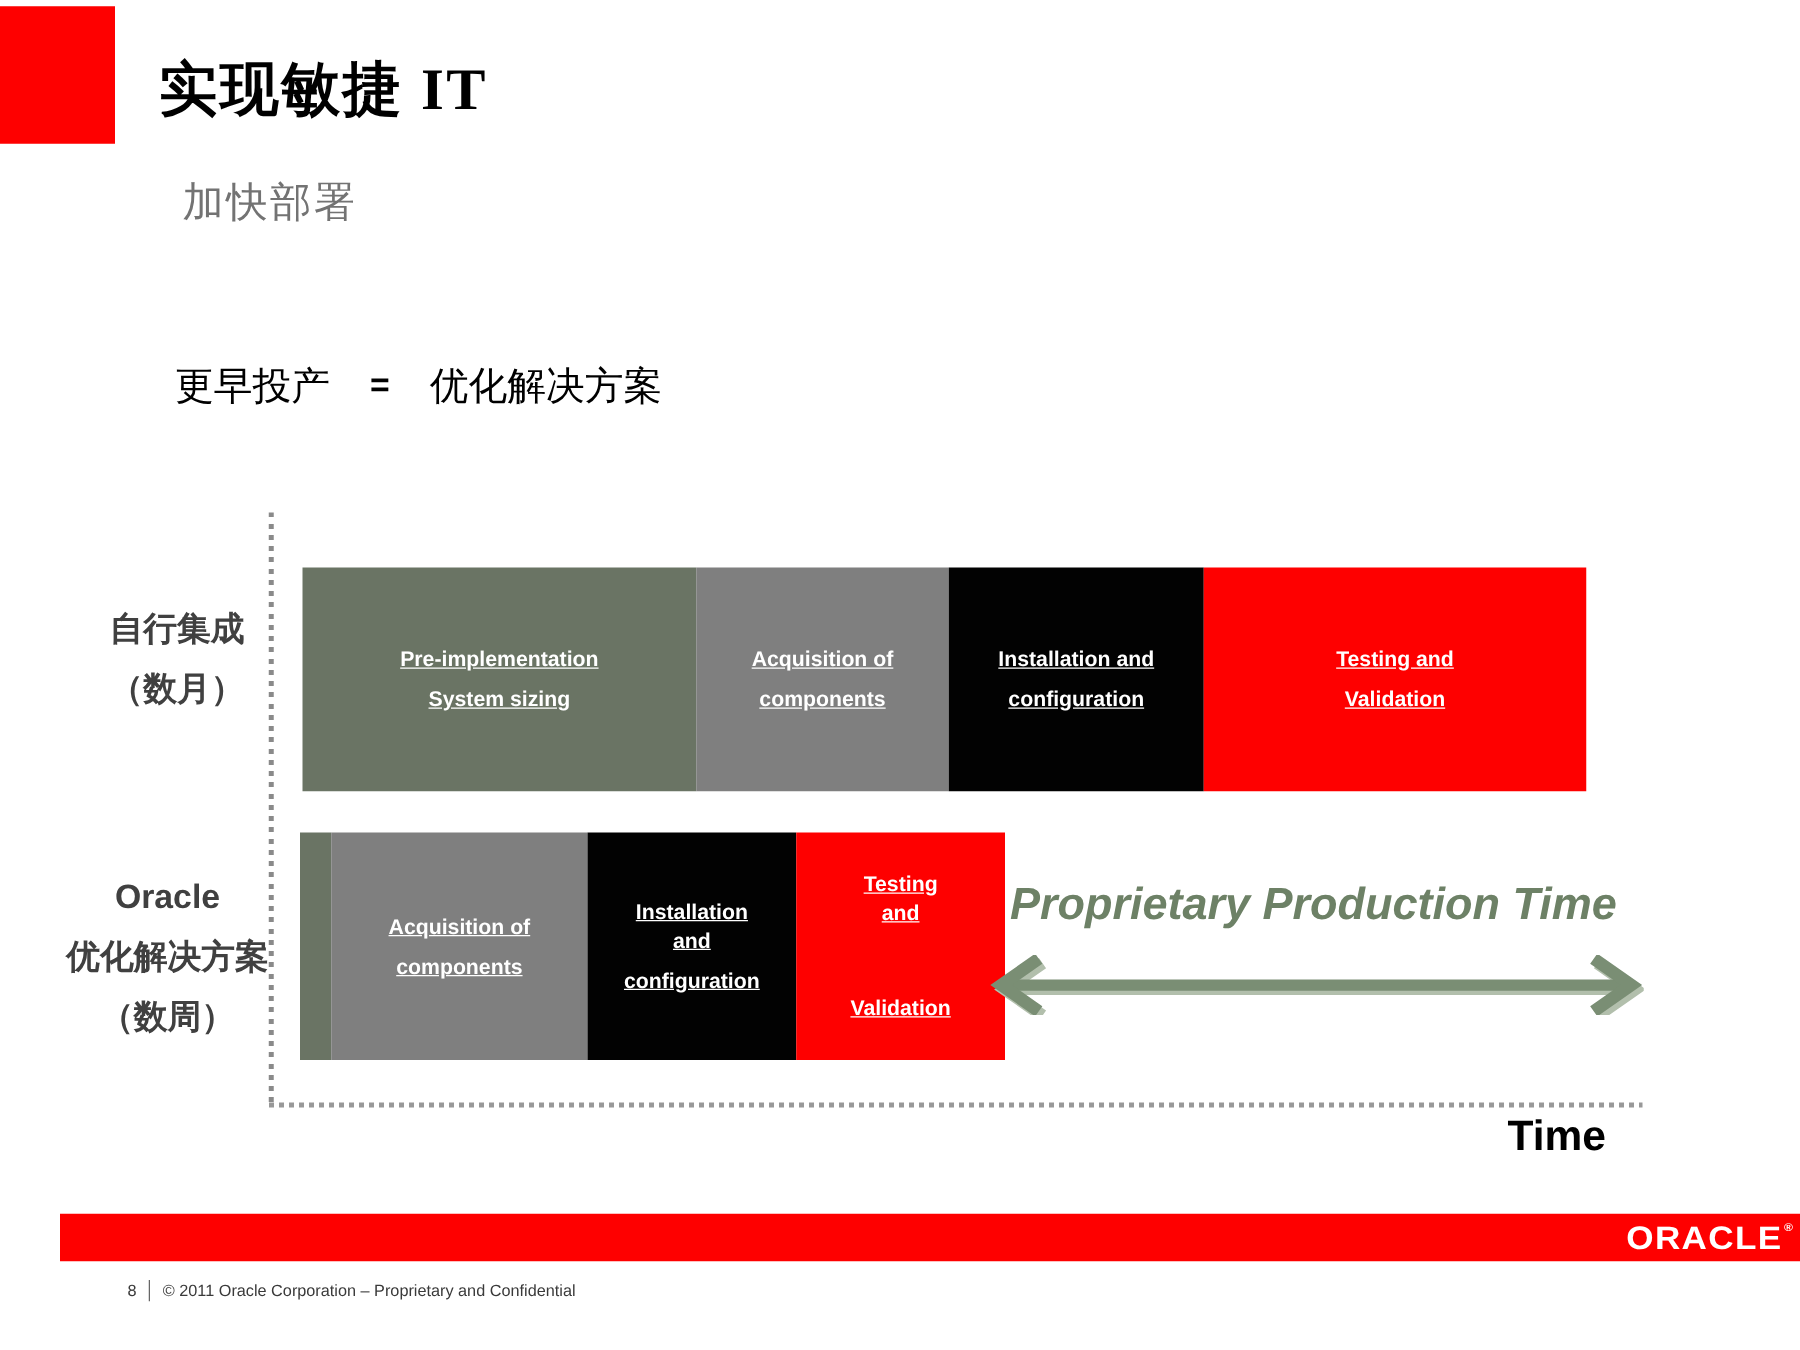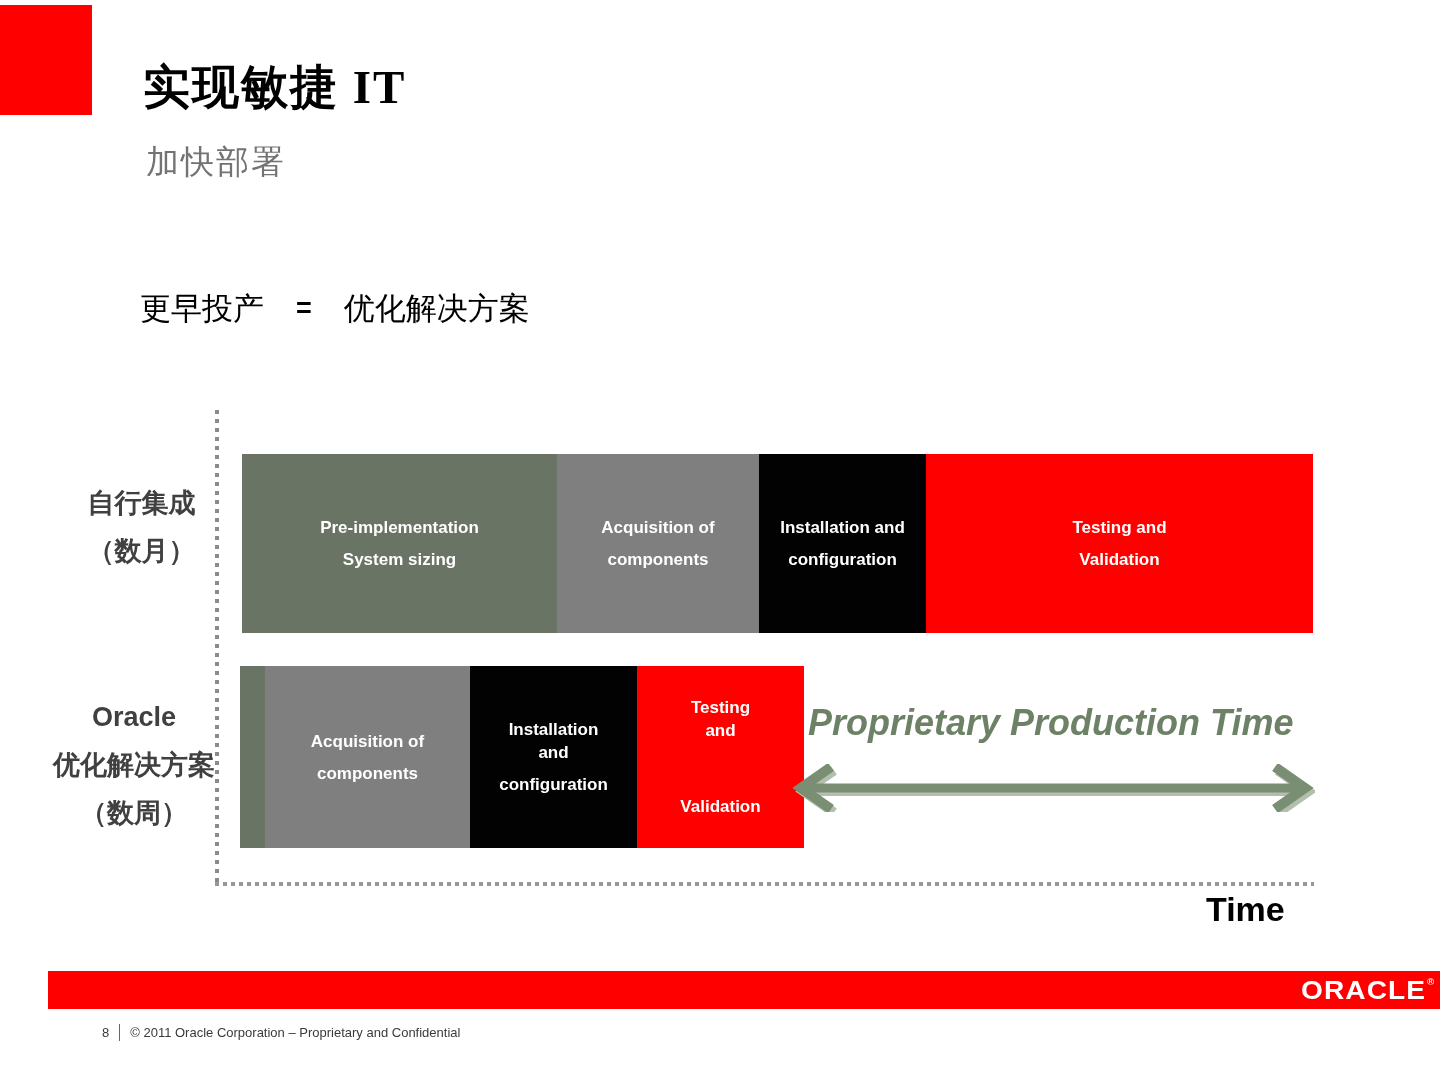--- a/index.html
+++ b/index.html
@@ -1,21 +1,21 @@
 <!DOCTYPE html>
 <html><head>
 <meta charset="utf-8">
 <style>
   html,body{margin:0;padding:0;background:#e8e8e8;}
   .slide{position:relative;width:1440px;height:1080px;background:#ffffff;overflow:hidden;
          font-family:"Liberation Sans",sans-serif;}
 
   
   .red-square{position:absolute;left:0;top:5px;width:92px;height:110px;background:#FE0000;}
-  .title{position:absolute;left:127px;top:40px;margin:16px;font-family:"Liberation Serif",serif;
+  .title{position:absolute;left:127px;top:40px;margin:0;font-family:"Liberation Serif",serif;
          font-size:47px;font-weight:700;color:#000;letter-spacing:2px;white-space:nowrap;}
   .subtitle{position:absolute;left:146px;top:140px;font-family:"Liberation Serif",serif;
             font-size:33px;color:#737373;letter-spacing:2px;}
   .statement{position:absolute;left:140px;top:288px;font-family:"Liberation Serif",serif;
              font-size:31px;color:#000;white-space:nowrap;}
   .statement .eq{font-family:"Liberation Sans",sans-serif;font-weight:900;font-size:27px;
                  margin:0 32px;vertical-align:2px;}
 
   
   .vline{position:absolute;left:215px;top:410px;width:4px;height:476px;
@@ -27,21 +27,21 @@
   .rowlabel{position:absolute;text-align:center;font-weight:700;font-size:27px;color:#404040;
             line-height:48px;white-space:nowrap;}
   .label1{left:64px;top:479px;width:155px;}
   .label2{left:44px;top:693px;width:180px;}
 
   
   .bars{position:absolute;display:flex;}
   .row1{left:242px;top:454px;height:179px;}
   .row2{left:240px;top:666px;height:182px;}
   .seg{display:flex;flex-direction:column;justify-content:center;
-       color:#fff;font-weight:700;font-size:17px;text-align:center;}
+       color:#fff;font-weight:700;font-size:17px;text-align:center;text-decoration:underline;}
   .seg .par{margin:4.5px 0;}
   .seg .line{line-height:23px;white-space:nowrap;}
 
   
   .annotation{position:absolute;left:808px;top:702px;font-size:36px;font-weight:700;
               font-style:italic;color:#6D8166;white-space:nowrap;}
   .arrow{position:absolute;left:791px;top:764px;}
   .time{position:absolute;left:1206px;top:890px;font-size:34px;font-weight:700;color:#000;}
 
   
@@ -92,29 +92,29 @@
           </div>
         </div>
         <div class="seg" style="width: 202px; background: rgb(127, 127, 127);">
           <div class="par">
             <div class="line">Acquisition of</div>
           </div>
           <div class="par">
             <div class="line">components</div>
           </div>
         </div>
-        <div class="seg" style="width: 167px; background: rgb(2, 2, 2);">
+        <div class="seg" style="width: 204px; background: rgb(2, 2, 2);">
           <div class="par">
             <div class="line">Installation and</div>
           </div>
           <div class="par">
             <div class="line">configuration</div>
           </div>
         </div>
-        <div class="seg" style="width: 387px; background: rgb(254, 0, 0);">
+        <div class="seg" style="width: 306px; background: rgb(254, 0, 0);">
           <div class="par">
             <div class="line">Testing and</div>
           </div>
           <div class="par">
             <div class="line">Validation</div>
           </div>
         </div>
       </div>
     <div class="bars row2">
         <div class="seg" style="width: 25px; background: rgb(106, 116, 100);"></div>

